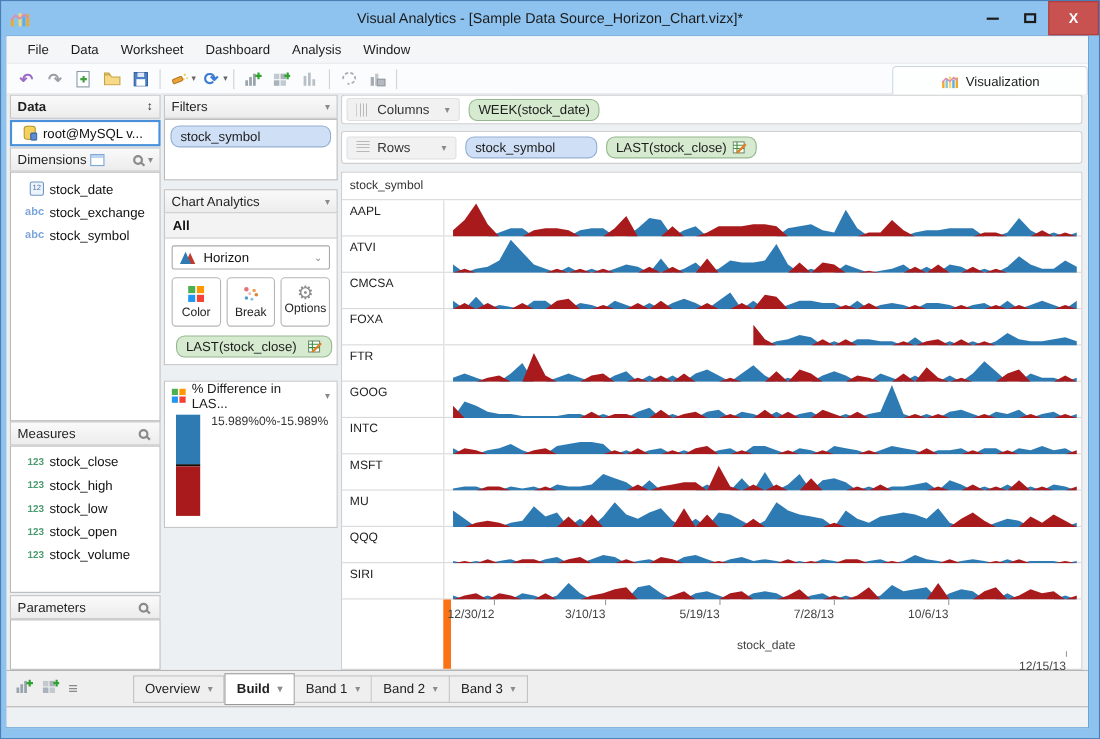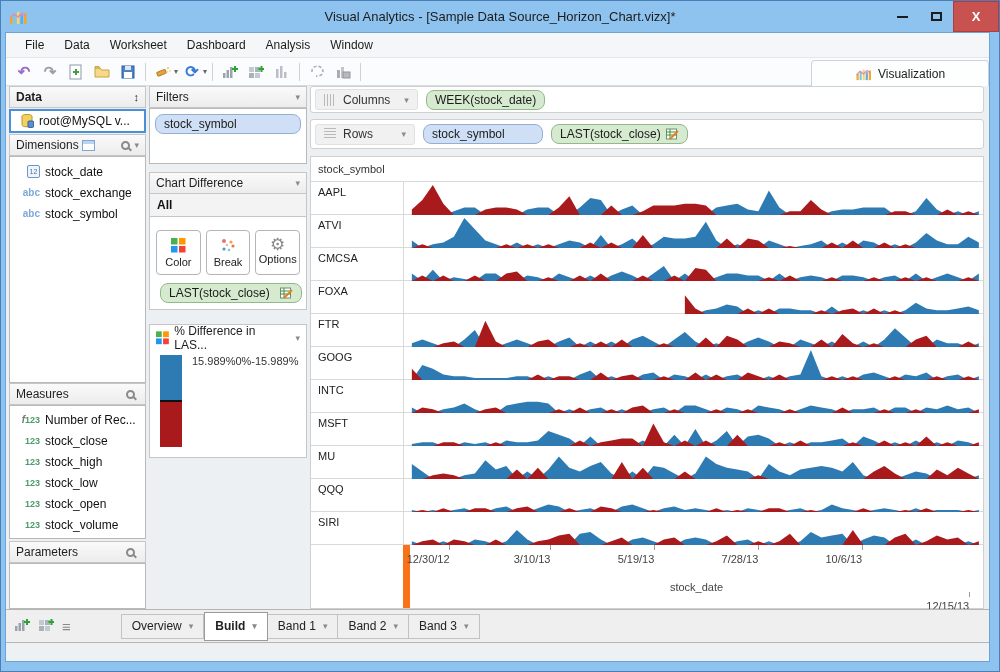--- a/index.html
+++ b/index.html
@@ -265,24 +265,20 @@
               <span>stock_symbol</span>
             </div>
           </div>
         <div class="panel-header">
           <span>Measures</span>
           <span class="grow"></span>
             <span class="mag"></span>
         </div>
         <div class="white-box measures-list">
             <div class="field-row">
-              <span class="ico-f123"><i>f</i>123</span>
-              <span>Number of Rec...</span>
-            </div>
-            <div class="field-row">
               <span class="ico-123">123</span>
               <span>stock_close</span>
             </div>
             <div class="field-row">
               <span class="ico-123">123</span>
               <span>stock_high</span>
             </div>
             <div class="field-row">
               <span class="ico-123">123</span>
               <span>stock_low</span>
@@ -308,26 +304,35 @@
         <div class="panel-header">
           <span>Filters</span>
           <span class="grow"></span>
             <span class="caret">▾</span>
         </div>
         <div class="white-box filters-body">
           <span class="pill pill-blue pill-wide">stock_symbol</span>
         </div>
         <div class="gap8"></div>
         <div class="panel-header">
-          <span>Chart Difference</span>
+          <span>Chart Analytics</span>
           <span class="grow"></span>
             <span class="caret">▾</span>
         </div>
         <div class="cp-all">All</div>
         <div class="cp-body">
+          <div class="select-box">
+            <svg width="16" height="13" viewBox="0 0 16 14">
+              <polygon points="5,13 10,2 15,13" fill="#c0392b"></polygon>
+              <polygon points="0,13 5.5,1 11,13" fill="#2e7bb4"></polygon>
+            </svg>
+            <span>Horizon</span>
+            <span class="grow"></span>
+              <span class="caret">⌄</span>
+          </div>
           <div class="cp-buttons">
             <div class="cp-btn">
               <svg width="15" height="15" viewBox="0 0 15 15">
                   <rect x="0" y="0" width="6.5" height="6.5" fill="#4caf50"></rect>
                   <rect x="8" y="0" width="6.5" height="6.5" fill="#ff9800"></rect>
                   <rect x="0" y="8" width="6.5" height="6.5" fill="#2196f3"></rect>
                   <rect x="8" y="8" width="6.5" height="6.5" fill="#f44336"></rect>
                 </svg>
               <span>Color</span>
             </div>

